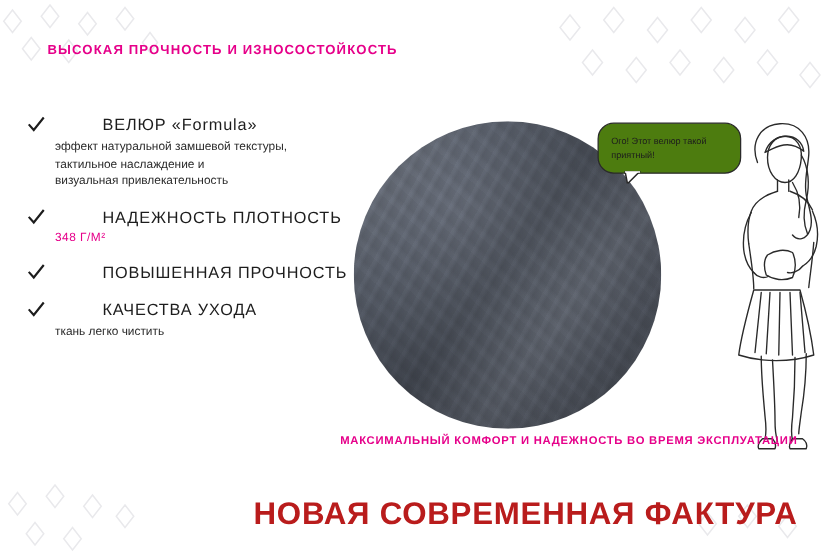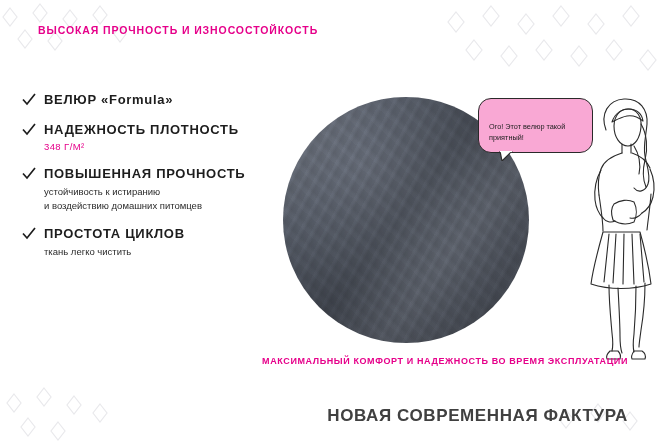--- a/index.html
+++ b/index.html
@@ -46,21 +46,21 @@
     line-height: 1.05;
     white-space: nowrap;
   }
   .title-star {
     color: #e6008a;
     font-size: 16px;
     vertical-align: super;
     margin-left: 1px;
   }
   .subtitle {
-    margin-top: 6px;
+    margin-top: 16px;
     font-size: 10.5px;
     font-weight: bold;
     letter-spacing: 0.9px;
     color: #e6008a;
     white-space: nowrap;
   }
 
   
   .features {
     position: absolute;
@@ -76,24 +76,25 @@
   .check {
     position: absolute;
     left: 0;
     top: 0px;
     width: 14px;
     height: 14px;
     color: #1d1d1d;
   }
   .f-title {
     font-size: 13px;
-    font-weight: bold;
+    font-weight: normal;
     letter-spacing: 0.7px;
     color: #1d1d1d;
     line-height: 1.15;
+    margin-left: 38px;
   }
   .f-accent {
     font-size: 9.5px;
     font-weight: normal;
     letter-spacing: 0.4px;
     color: #e6008a;
     margin-top: 3px;
   }
   .f-desc {
     font-size: 9.5px;
@@ -138,58 +139,58 @@
     width: 150px;
     height: 275px;
   }
 
   
   .bubble {
     position: absolute;
     left: 478px;
     top: 98px;
     width: 94px;
-    padding: 23px 9px 9px 10px;
+    padding: 9px 9px 9px 10px;
     border: 1.2px solid #2a2a2a;
     border-radius: 13px;
-    background: #f9a8d4;
+    background: #4d7c0f;
     font-size: 7.3px;
     line-height: 1.45;
     color: #1d1d1d;
     z-index: 5;
   }
   .bubble-tail {
     position: absolute;
     left: 20px;
     bottom: -9px;
     width: 14px;
     height: 10px;
   }
 
   
   .footer {
     position: absolute;
     left: 0;
     right: 0;
     bottom: 18px;
     text-align: right;
-    padding-right: 38px;
+    padding-right: 28px;
   }
   .footer-small {
     font-size: 9px;
     font-weight: bold;
     letter-spacing: 0.6px;
     color: #e6008a;
     margin-bottom: 5px;
   }
   .footer-big {
-    font-size: 17px;
+    font-size: 25px;
     font-weight: bold;
     letter-spacing: 0.6px;
-    color: #404040;
+    color: #b91c1c;
     white-space: nowrap;
     margin-top: 40px;
   }
 </style>
 </head>
 <body>
 
 <div class="poster">
 
   <svg class="pattern pattern-tl" viewBox="0 0 150 60">
@@ -246,50 +247,51 @@
 
   <div class="features">
 
     <div class="feature">
       <span class="check">
         <svg viewBox="0 0 14 14" width="14" height="14">
             <path d="M1 6.5 L5 11 L13 1" fill="none" stroke="#1d1d1d" stroke-width="1.7"></path>
           </svg>
       </span>
       <div class="f-title">ВЕЛЮР «Formula»</div>
+      <div class="f-desc" style="white-space:pre-line">эффект натуральной замшевой текстуры,
+тактильное наслаждение и
+визуальная привлекательность</div>
     </div>
 
     <div class="feature">
       <span class="check">
         <svg viewBox="0 0 14 14" width="14" height="14">
             <path d="M1 6.5 L5 11 L13 1" fill="none" stroke="#1d1d1d" stroke-width="1.7"></path>
           </svg>
       </span>
       <div class="f-title">НАДЕЖНОСТЬ ПЛОТНОСТЬ</div>
       <div class="f-accent">348 Г/М²</div>
     </div>
 
     <div class="feature">
       <span class="check">
         <svg viewBox="0 0 14 14" width="14" height="14">
             <path d="M1 6.5 L5 11 L13 1" fill="none" stroke="#1d1d1d" stroke-width="1.7"></path>
           </svg>
       </span>
       <div class="f-title">ПОВЫШЕННАЯ ПРОЧНОСТЬ</div>
-      <div class="f-desc" style="white-space:pre-line">устойчивость к истиранию
-и воздействию домашних питомцев</div>
     </div>
 
     <div class="feature">
       <span class="check">
         <svg viewBox="0 0 14 14" width="14" height="14">
             <path d="M1 6.5 L5 11 L13 1" fill="none" stroke="#1d1d1d" stroke-width="1.7"></path>
           </svg>
       </span>
-      <div class="f-title">ПРОСТОТА ЦИКЛОВ</div>
+      <div class="f-title">КАЧЕСТВА УХОДА</div>
       <div class="f-desc" style="white-space:pre-line">ткань легко чистить</div>
     </div>
 
   </div>
 
   <div class="swatch-wrap">
     <div class="swatch"></div>
   </div>
 
   <svg class="model" viewBox="0 0 150 275">

